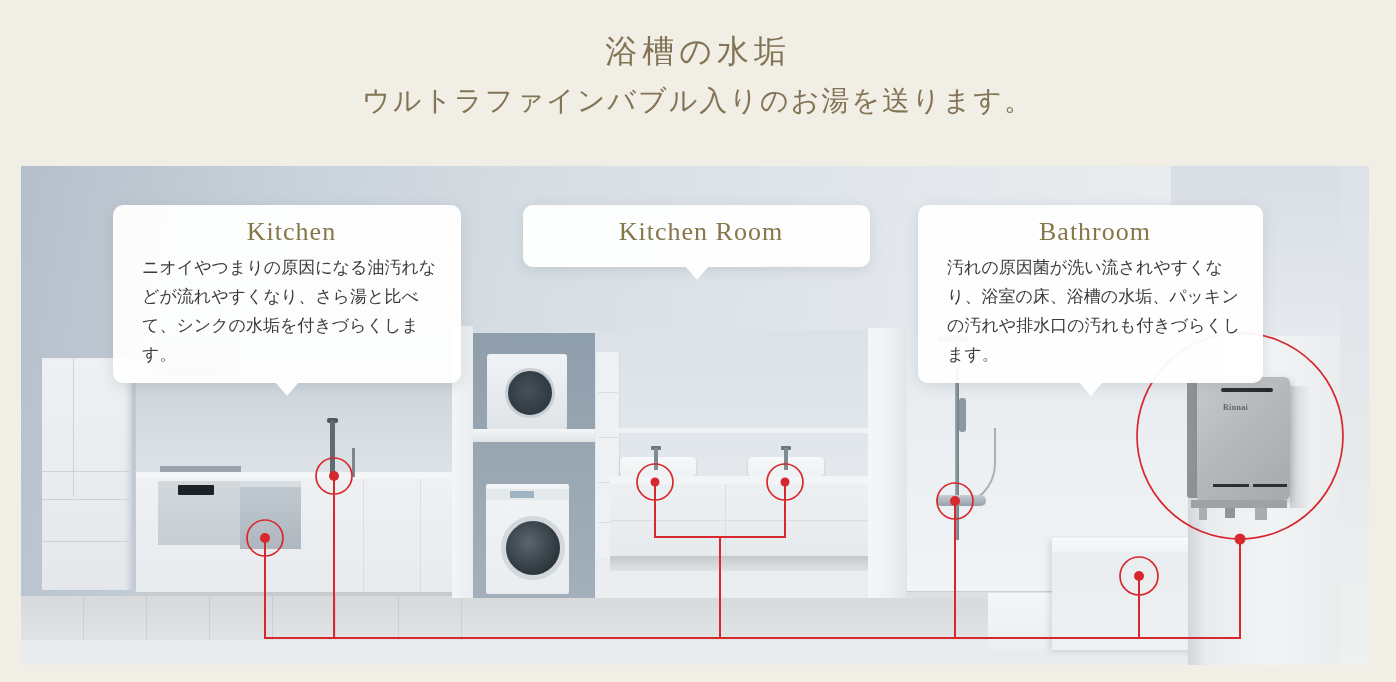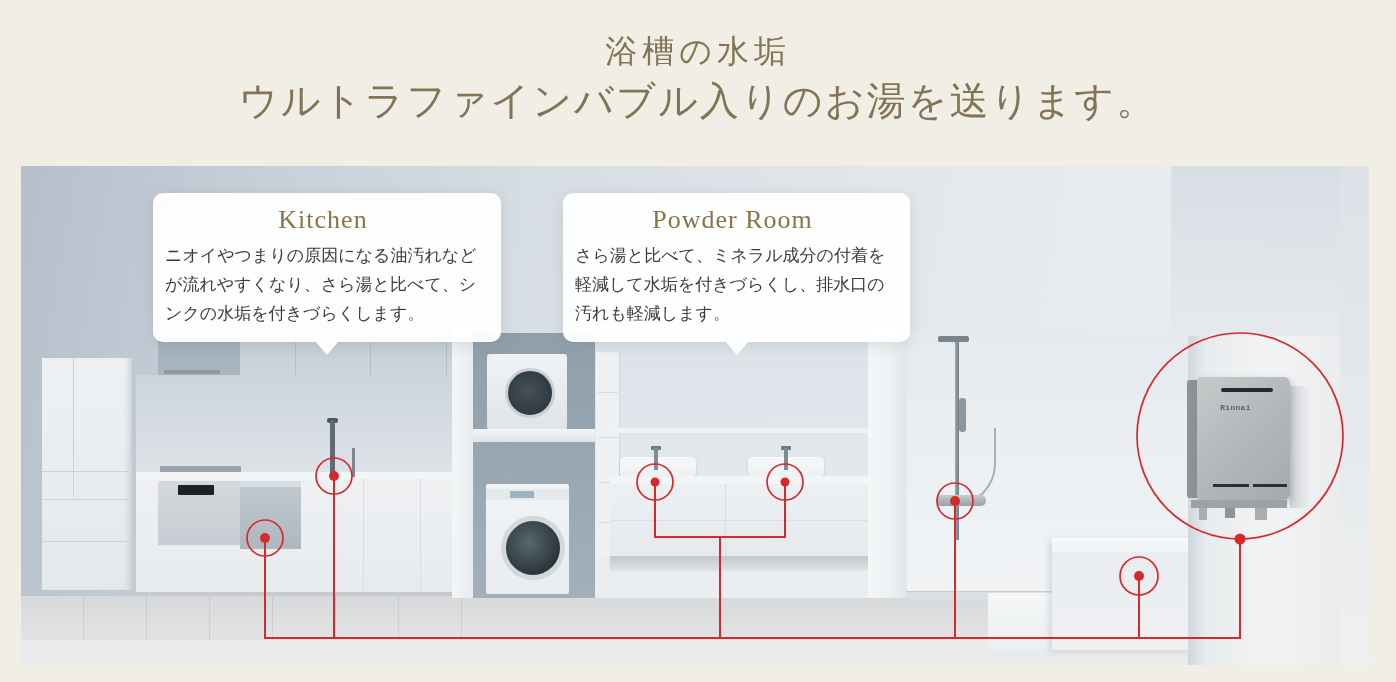--- a/index.html
+++ b/index.html
@@ -3,21 +3,21 @@
 <meta charset="utf-8">
 <style>
   html,body{margin:0;padding:0;}
   body{width:1396px;height:682px;background:#f1eee6;font-family:"Liberation Serif","DejaVu Serif",serif;}
   .stage{position:relative;width:1396px;height:682px;background:#f1eee6;overflow:hidden;}
   .el{position:absolute;}
 
   
   .heading{position:absolute;left:0;top:26px;width:1396px;text-align:center;color:#837455;}
   .heading .h-line1{font-size:32px;letter-spacing:5px;line-height:50px;}
-  .heading .h-line2{font-size:39px;letter-spacing:2px;line-height:50px;}
+  .heading .h-line2{font-size:28px;letter-spacing:2px;line-height:50px;}
 
   
   .photo{position:absolute;left:21px;top:166px;width:1348px;height:499px;overflow:hidden;
     background:linear-gradient(100deg,#b5bfca 0%,#c6cfd8 16%,#d6dde3 36%,#e1e6eb 58%,#e8ecef 78%,#ecEFF1 100%);
     background:linear-gradient(100deg,#b5bfca 0%,#c6cfd8 16%,#d6dde3 36%,#e1e6eb 58%,#e8ecef 78%,#eceff1 100%);}
 
   
   .fridge{left:21px;top:192px;width:89px;height:232px;background:linear-gradient(180deg,#eef1f3,#e4e8eb);border-right:1px solid #cfd5da;box-shadow:inset -6px 0 8px -6px #b9c1c8;}
   .fridge .vsplit{position:absolute;left:31px;top:0;width:1px;height:139px;background:#ccd2d7;}
   .fridge .hl{position:absolute;left:0;width:100%;height:1px;background:#ccd2d7;}
@@ -87,29 +87,29 @@
   .tub{left:1031px;top:372px;width:146px;height:112px;background:linear-gradient(180deg,#f6f8f9 0%,#f1f3f5 12%,#eaedef 13%,#eef0f2 100%);box-shadow:inset 0 1px 0 #fff, -3px 2px 6px rgba(150,160,168,.3);}
 
   
   .sky-right{left:1150px;top:0;width:198px;height:175px;background:linear-gradient(180deg,#d8dee5,#e6eaee);}
   .ext-wall{left:1167px;top:170px;width:152px;height:329px;background:linear-gradient(90deg,#d0d6db 0%,#e9ecee 12%,#f2f3f4 55%,#eaecee 100%);}
   .backdrop{left:1319px;top:0;width:29px;height:499px;background:linear-gradient(180deg,#dce2e8,#eff0f0);}
   .heater{left:1166px;top:211px;width:103px;height:123px;}
   .heater .side{position:absolute;left:0;top:3px;width:12px;height:118px;background:#8d9296;border-radius:3px 0 0 3px;}
   .heater .face{position:absolute;left:10px;top:0;width:93px;height:123px;background:linear-gradient(135deg,#c7cacb 0%,#b5b9bb 45%,#a6aaac 100%);border-radius:3px 6px 6px 3px;box-shadow:2px 3px 6px rgba(110,120,128,.35);}
   .heater .vent{position:absolute;left:34px;top:11px;width:52px;height:4px;background:#25292c;border-radius:2px;}
-  .heater .logo{position:absolute;left:10px;top:26px;width:77px;text-align:center;font-family:Liberation Mono, monospace;font-size:8px;font-weight:bold;color:#5d6468;letter-spacing:.3px;}
+  .heater .logo{position:absolute;left:10px;top:26px;width:77px;text-align:center;font-family:Liberation Serif, serif;font-size:8px;font-weight:bold;color:#5d6468;letter-spacing:.3px;}
   .heater .slot1{position:absolute;left:26px;top:107px;width:36px;height:3px;background:#2c3033;}
   .heater .slot2{position:absolute;left:66px;top:107px;width:34px;height:3px;background:#2c3033;}
   .hflange{left:1170px;top:334px;width:96px;height:8px;background:#9ea2a4;}
   .pipes i{position:absolute;background:#aaadaf;}
   .wallshadow{left:1269px;top:220px;width:20px;height:122px;background:linear-gradient(90deg,rgba(118,128,136,.28),rgba(118,128,136,0));}
 
   
-  .callout{position:absolute;top:27px;background:rgba(255,255,255,.95);border-radius:10px;box-shadow:0 3px 14px rgba(120,130,142,.22);z-index:10;padding:10px 20px 14px 12px;box-sizing:border-box;margin-left:40px;}
+  .callout{position:absolute;top:39px;background:rgba(255,255,255,.95);border-radius:10px;box-shadow:0 3px 14px rgba(120,130,142,.22);z-index:10;padding:10px 20px 14px 29px;box-sizing:border-box;}
   .callout:after{content:"";position:absolute;left:50%;bottom:-13px;transform:translateX(-50%);border:12px solid transparent;border-top:14px solid rgba(255,255,255,.95);border-bottom:none;}
   .callout .title{text-align:center;font-size:26px;color:#857748;letter-spacing:1px;line-height:34px;margin-bottom:4px;}
   .callout .body{font-size:17px;line-height:29px;color:#3b3b3b;text-align:left;}
   .callout.kitchen{left:92px;width:348px;}
   .callout.powder{left:502px;width:347px;}
   .callout.bathroom{left:897px;width:345px;}
 
   
   .overlay{position:absolute;left:0;top:0;width:1348px;height:499px;z-index:5;}
 </style>
@@ -248,18 +248,21 @@
         <circle cx="1118" cy="410" r="5"></circle>
         <circle cx="1219" cy="373" r="5.5"></circle>
       </g>
     </svg>
 
     <div class="callout kitchen">
       <div class="title">Kitchen</div>
       <div class="body">ニオイやつまりの原因になる油汚れなどが流れやすくなり、さら湯と比べて、シンクの水垢を付きづらくします。</div>
     </div>
     <div class="callout powder">
-      <div class="title">Powder Room</div>
-      <div class="body">さら湯と比べて、ミネラル成分の付着を軽減して水垢を付きづらくし、排水口の汚れも軽減します。</div>
+      <div class="title">Kitchen Room</div>
+    </div>
+    <div class="callout bathroom">
+      <div class="title">Bathroom</div>
+      <div class="body">汚れの原因菌が洗い流されやすくなり、浴室の床、浴槽の水垢、パッキンの汚れや排水口の汚れも付きづらくします。</div>
     </div>
 
   </div>
 </div>
 
 </body></html>

